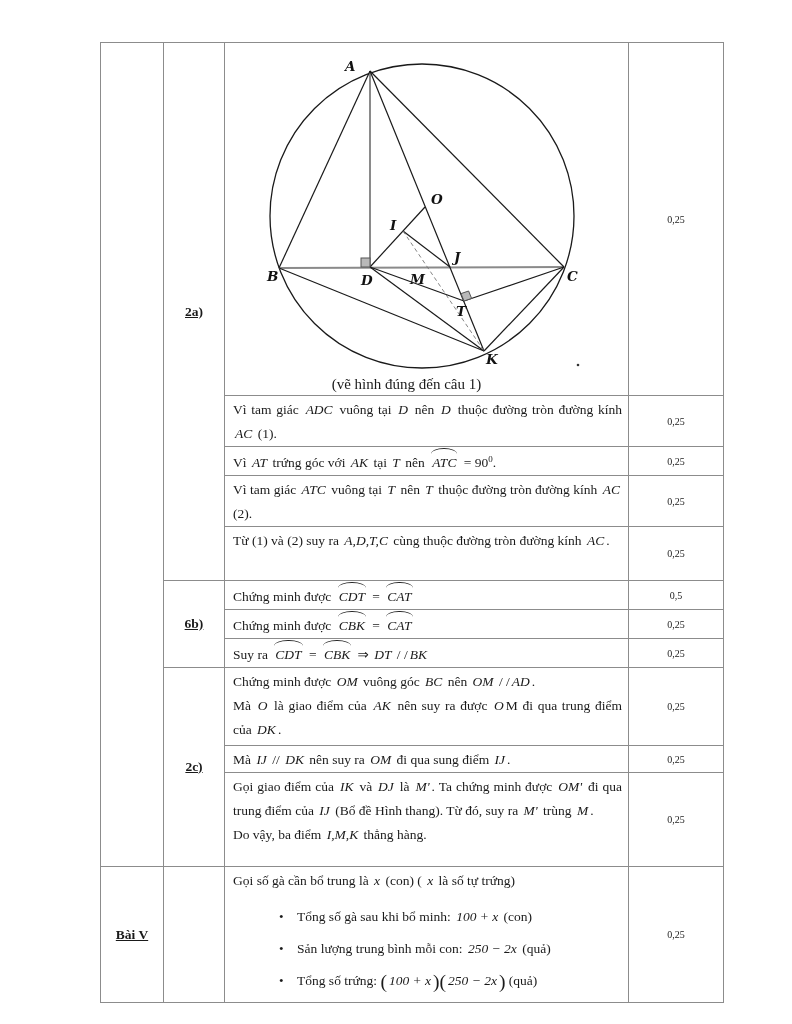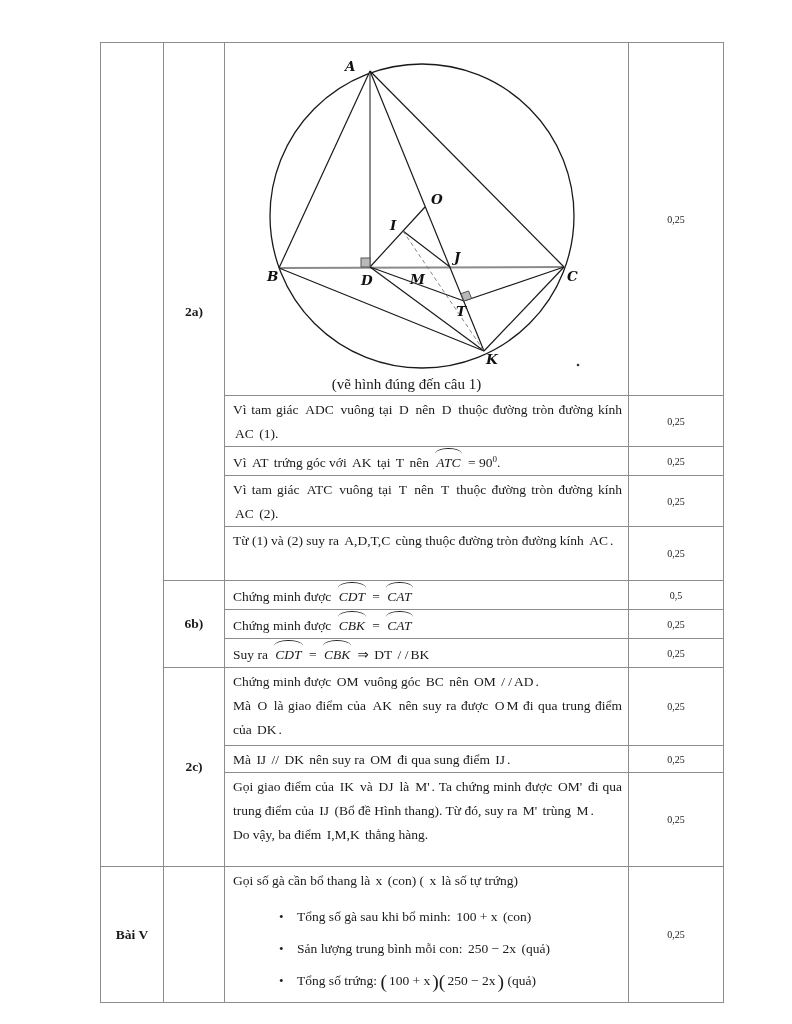--- a/index.html
+++ b/index.html
@@ -1,26 +1,26 @@
 <!DOCTYPE html>
 <html><head>
 <meta charset="utf-8">
 <style>
   html,body{margin:0;padding:0;background:#ffffff;}
   .page{position:relative;width:792px;height:1024px;background:#fff;overflow:hidden;
         font-family:"Liberation Serif",serif;color:#1a1a1a;}
   table.grid{position:absolute;left:100px;top:42px;width:623px;border-collapse:collapse;table-layout:fixed;}
   td{border:1px solid #8c8c8c;padding:0;vertical-align:top;overflow:hidden;}
-  td.lbl{text-align:center;vertical-align:middle;font-weight:bold;font-size:13.5px;}
+  td.lbl{text-align:center;vertical-align:middle;font-weight:bold;font-size:13.5px;text-decoration:underline;}
   td.sc{text-align:center;vertical-align:middle;font-size:10px;}
   td.ct{font-size:13.5px;}
   .cell-text{padding:2px 6px 0 8px;line-height:24px;}
   .cell-text p{margin:0;text-align:justify;}
   .seg-p{font-style:normal;}
-  .seg-m{padding:0 2px;}
+  .seg-m{font-style:italic;padding:0 2px;}
   .seg-s{vertical-align:super;font-size:9px;line-height:0;}
   .seg-h{position:relative;display:inline-block;font-style:italic;margin:2px 4px 0 4px;}
   .seg-h::before{content:'';position:absolute;left:-1px;right:-1px;top:-3px;height:5px;
      border-top:1.2px solid #222;border-radius:50% 50% 0 0 / 100% 100% 0 0;}
   .seg-g{font-size:1.45em;vertical-align:-0.13em;line-height:1;}
   .fig-wrap{position:relative;width:404px;height:331px;}
   .fig-caption{text-align:center;font-size:15px;line-height:20px;transform:translateX(-20px);}
   .fig-label{font-family:"DejaVu Serif",serif;font-style:italic;font-weight:bold;font-size:13.5px;fill:#111;}
   .bullets{margin:13px 0 0 46px;}
   .bullet-row{display:flex;line-height:22px;margin-bottom:10px;}
@@ -170,21 +170,21 @@
       </div>
           </td>
       <td class="sc">0,25</td>
     </tr>
 
     <tr style="height:126px">
       <td class="lbl">Bài V</td>
       <td class="lbl"></td>
       <td class="ct">
             <div class="cell-text">
-        <p class="intro"><span class="seg-p">Gọi số gà cần bổ thang là </span><span class="seg-m">x</span><span class="seg-p"> (con) ( </span><span class="seg-m">x</span><span class="seg-p"> là số tự trứng)</span></p>
+        <p class="intro"><span class="seg-p">Gọi số gà cần bổ trung là </span><span class="seg-m">x</span><span class="seg-p"> (con) ( </span><span class="seg-m">x</span><span class="seg-p"> là số tự trứng)</span></p>
         <div class="bullets">
           <div class="bullet-row">
             <span class="bullet-dot">•</span>
             <span><span class="seg-p">Tổng số gà sau khi bổ minh: </span><span class="seg-m">100 + x</span><span class="seg-p"> (con)</span></span>
           </div>
           <div class="bullet-row">
             <span class="bullet-dot">•</span>
             <span><span class="seg-p">Sản lượng trung bình mỗi con: </span><span class="seg-m">250 − 2x</span><span class="seg-p"> (quả)</span></span>
           </div>
           <div class="bullet-row">

